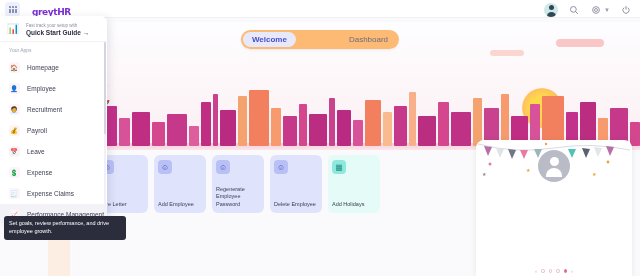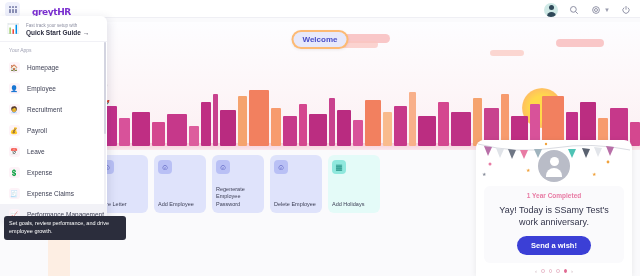--- a/index.html
+++ b/index.html
@@ -294,20 +294,21 @@
       <div class="bldg" style="left:566px;width:12px;height:34px;background:#c2318a;"></div>
       <div class="bldg" style="left:580px;width:16px;height:44px;background:#bb2d81;"></div>
       <div class="bldg" style="left:598px;width:10px;height:28px;background:#f79b6e;"></div>
       <div class="bldg" style="left:610px;width:18px;height:38px;background:#c6388a;"></div>
       <div class="bldg" style="left:630px;width:10px;height:24px;background:#d4478f;"></div>
     </div>
   </div>
 
   <div class="tabs">
     <div class="tab active">Welcome</div>
+    <div class="tab">Dashboard</div>
   </div>
 
   <div class="cards">
     <div class="card">
       <div class="card-ic">☺</div>
       <div class="card-lbl">pare Letter</div>
     </div>
     <div class="card">
       <div class="card-ic">☺</div>
       <div class="card-lbl">Add Employee</div>
@@ -339,25 +340,20 @@
       <polygon points="118,7 126,8 122,17" fill="#e2e5ea"></polygon>
       <polygon points="130,6 138,7 134,16" fill="#b86fa8"></polygon>
       <circle cx="14" cy="24" r="1.5" fill="#e87ba4"></circle>
       <circle cx="70" cy="4" r="1.2" fill="#f0a23c"></circle>
       <circle cx="132" cy="22" r="1.4" fill="#f0a23c"></circle>
       <text x="50" y="32" font-size="5" fill="#f0a23c">★</text>
       <text x="116" y="36" font-size="5" fill="#f0a23c">★</text>
       <text x="6" y="36" font-size="5" fill="#8a8f9c">★</text>
     </svg>
     <div class="cel-avatar"></div>
-    <div class="cel-body">
-      <div class="cel-badge">1 Year Completed</div>
-      <div class="cel-text">Yay! Today is SSamy Test's work anniversary.</div>
-      <button class="wish-btn">Send a wish!</button>
-    </div>
     <div class="carousel">
       <span class="car-arrow">‹</span>
       <span class="dot"></span>
       <span class="dot"></span>
       <span class="dot"></span>
       <span class="dot on"></span>
       <span class="car-arrow">›</span>
     </div>
   </div>
 

